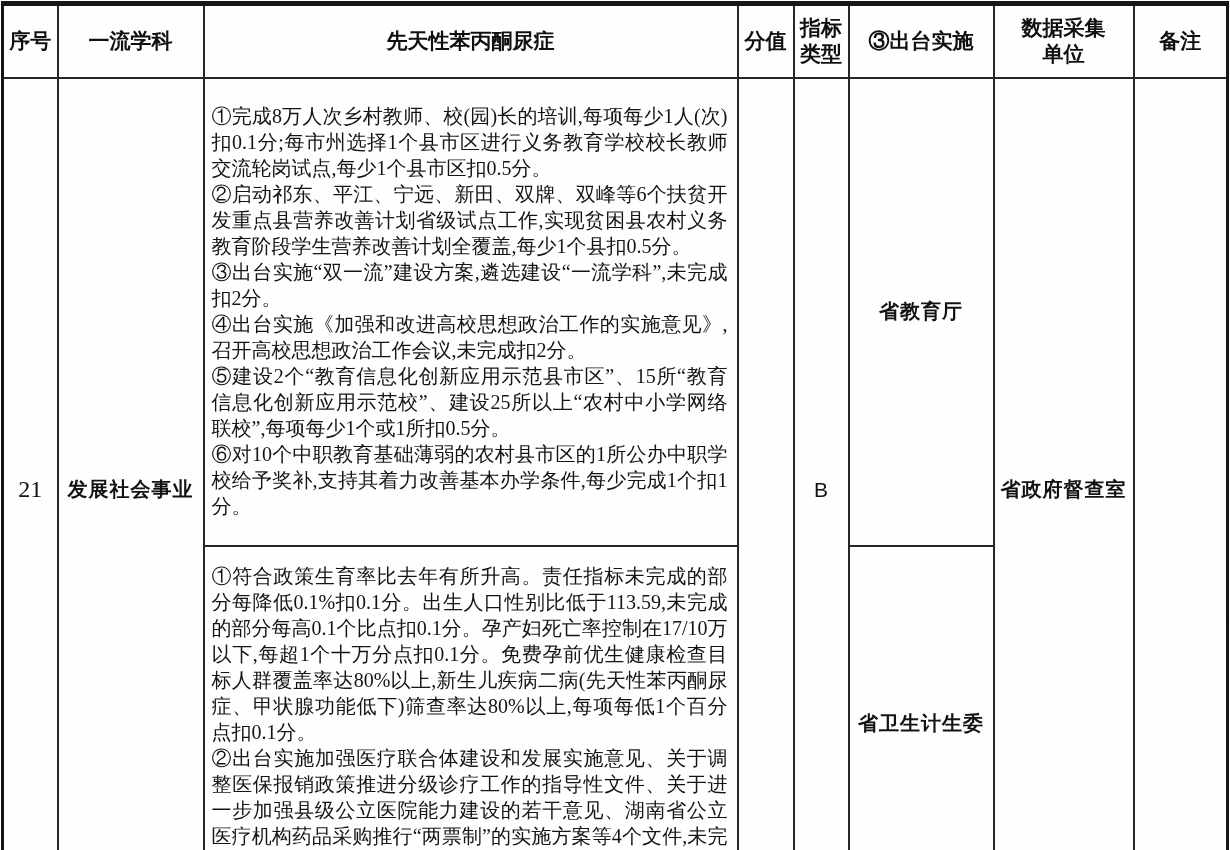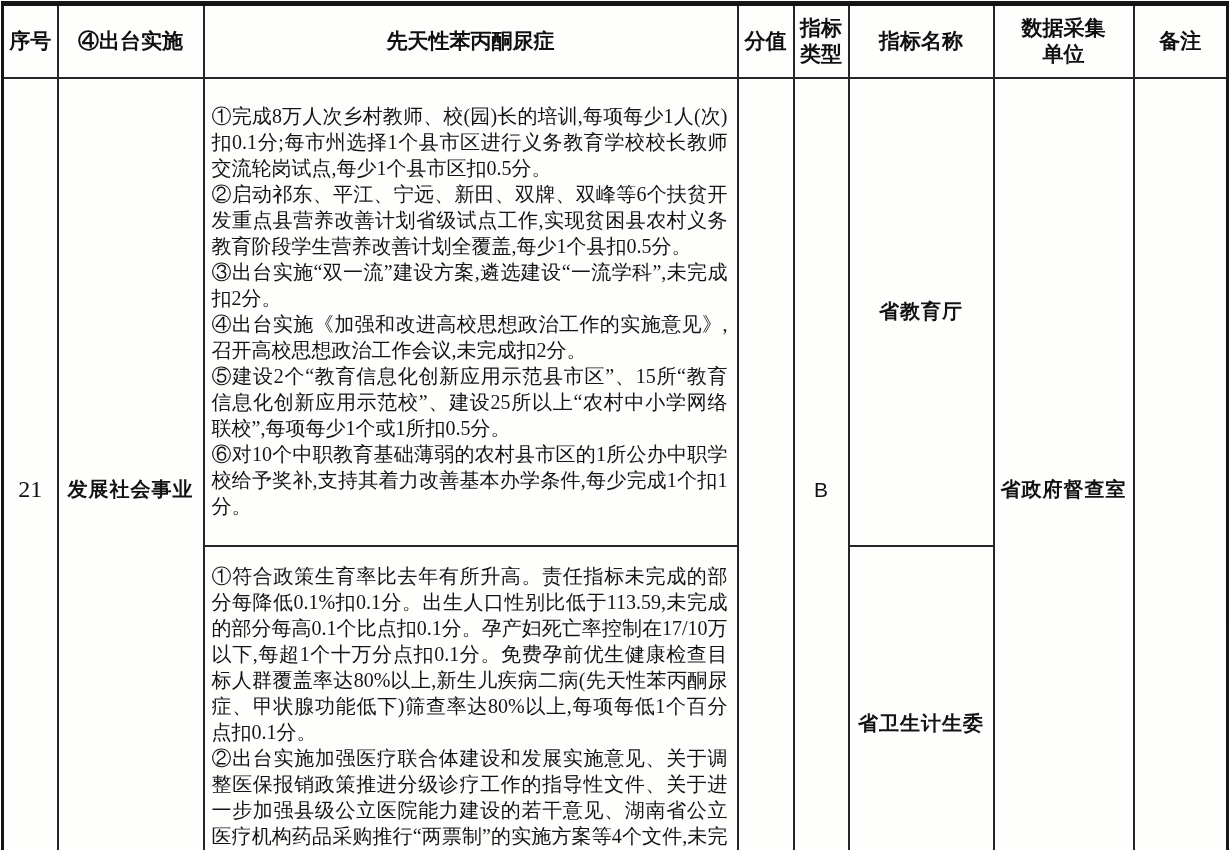--- a/index.html
+++ b/index.html
@@ -91,26 +91,26 @@
       <col style="width:534px">
       <col style="width:56px">
       <col style="width:55px">
       <col style="width:145px">
       <col style="width:140px">
       <col style="width:94px">
     </colgroup>
     <thead>
       <tr>
         <th>序号</th>
-        <th>④出台实施</th>
+        <th>一流学科</th>
         <th>先天性苯丙酮尿症</th>
         <th>分值</th>
         <th>指标
 类型</th>
-        <th>指标名称</th>
+        <th>③出台实施</th>
         <th>数据采集
 单位</th>
         <th>备注</th>
       </tr>
     </thead>
     <tbody>
       <tr class="upper">
         <td class="center serial" rowspan="2">21</td>
         <td class="center hei" rowspan="2">发展社会事业</td>
         <td class="content upper-cell">①完成8万人次乡村教师、校(园)长的培训,每项每少1人(次)扣0.1分;每市州选择1个县市区进行义务教育学校校长教师交流轮岗试点,每少1个县市区扣0.5分。

